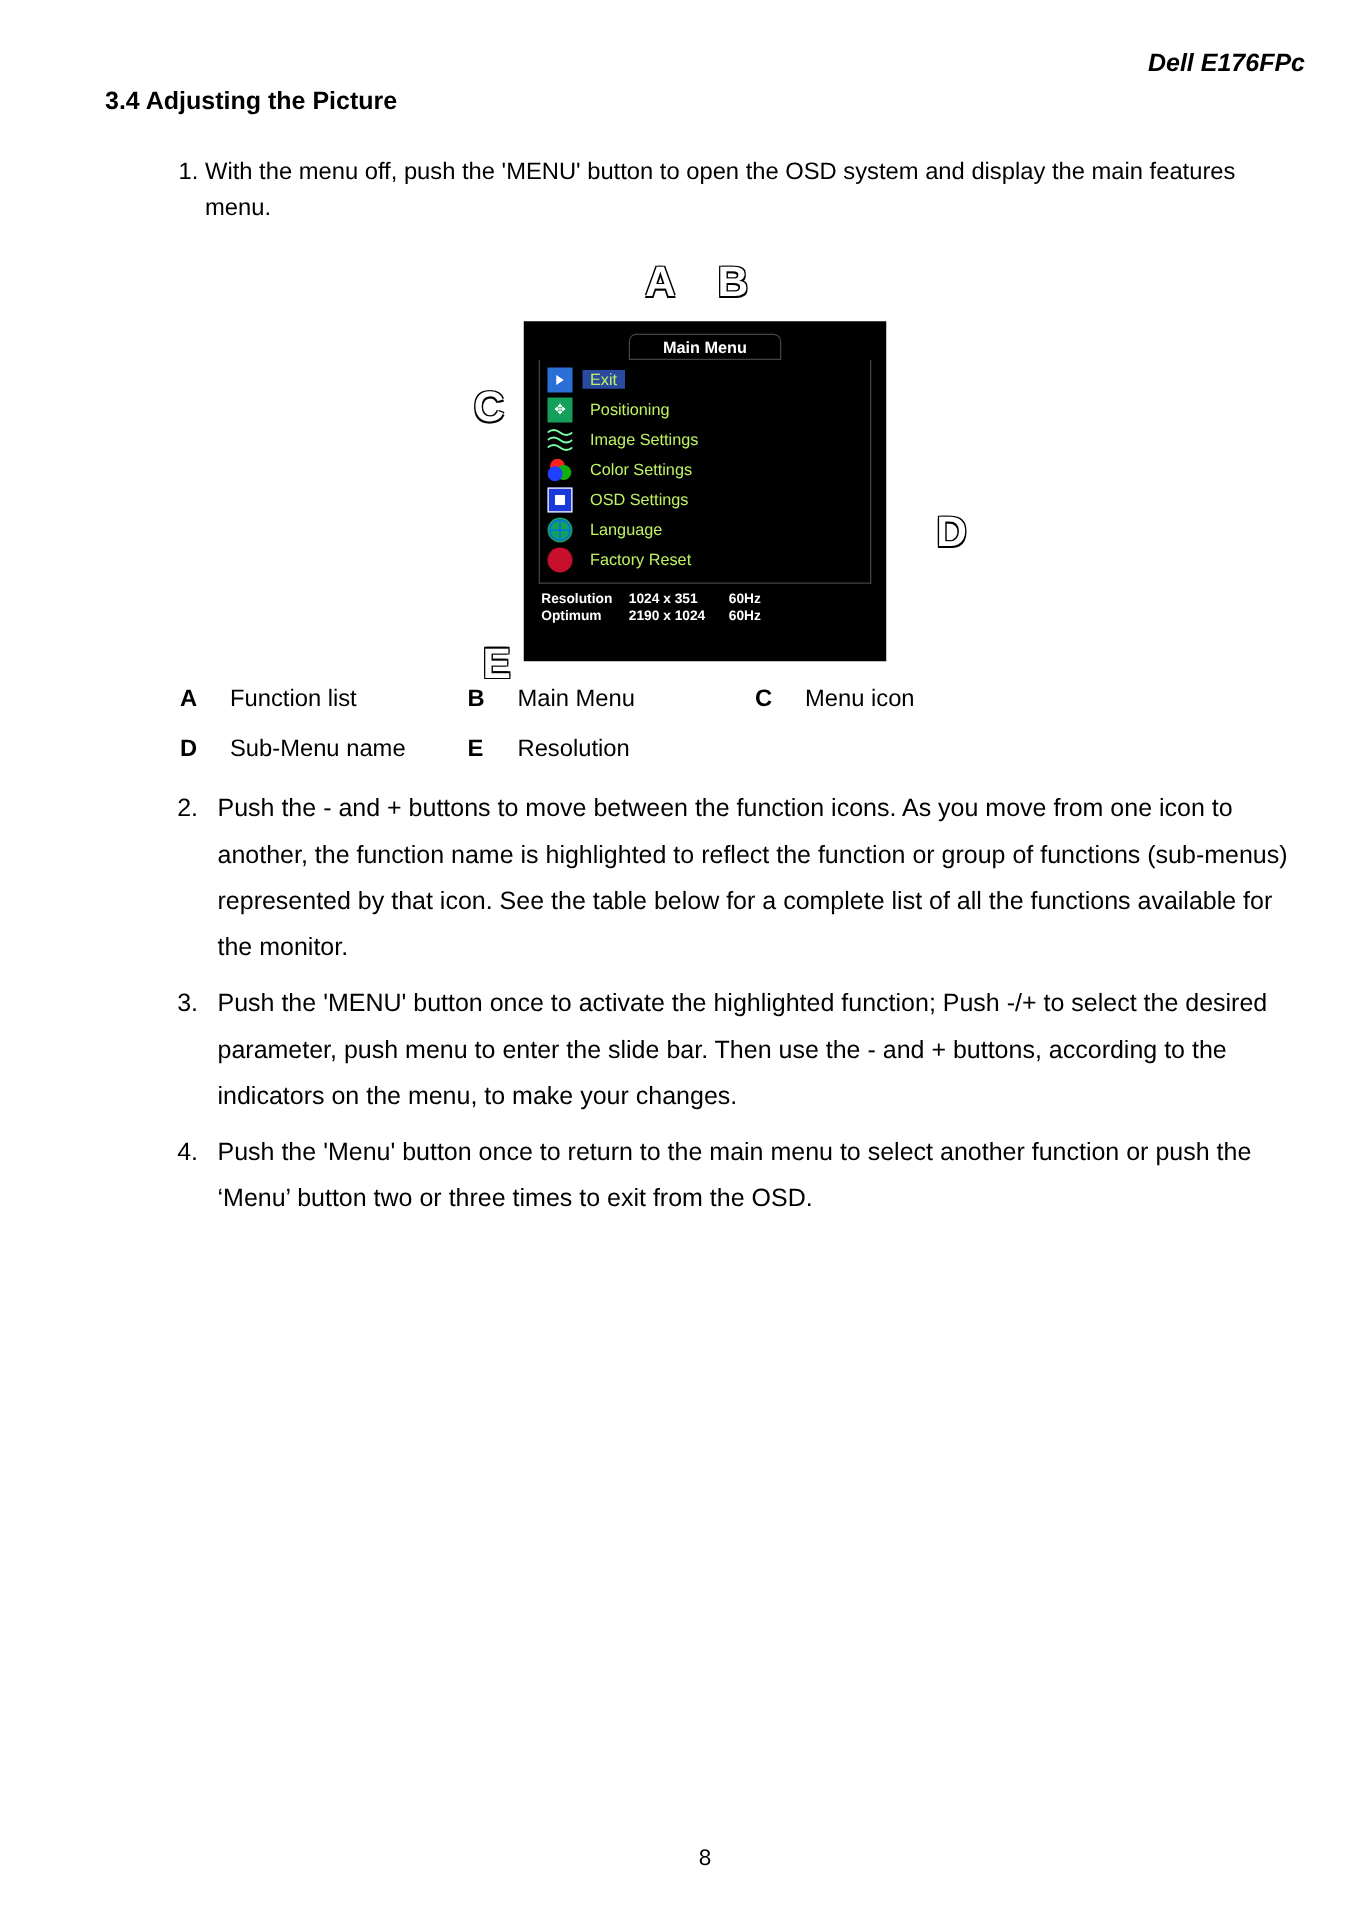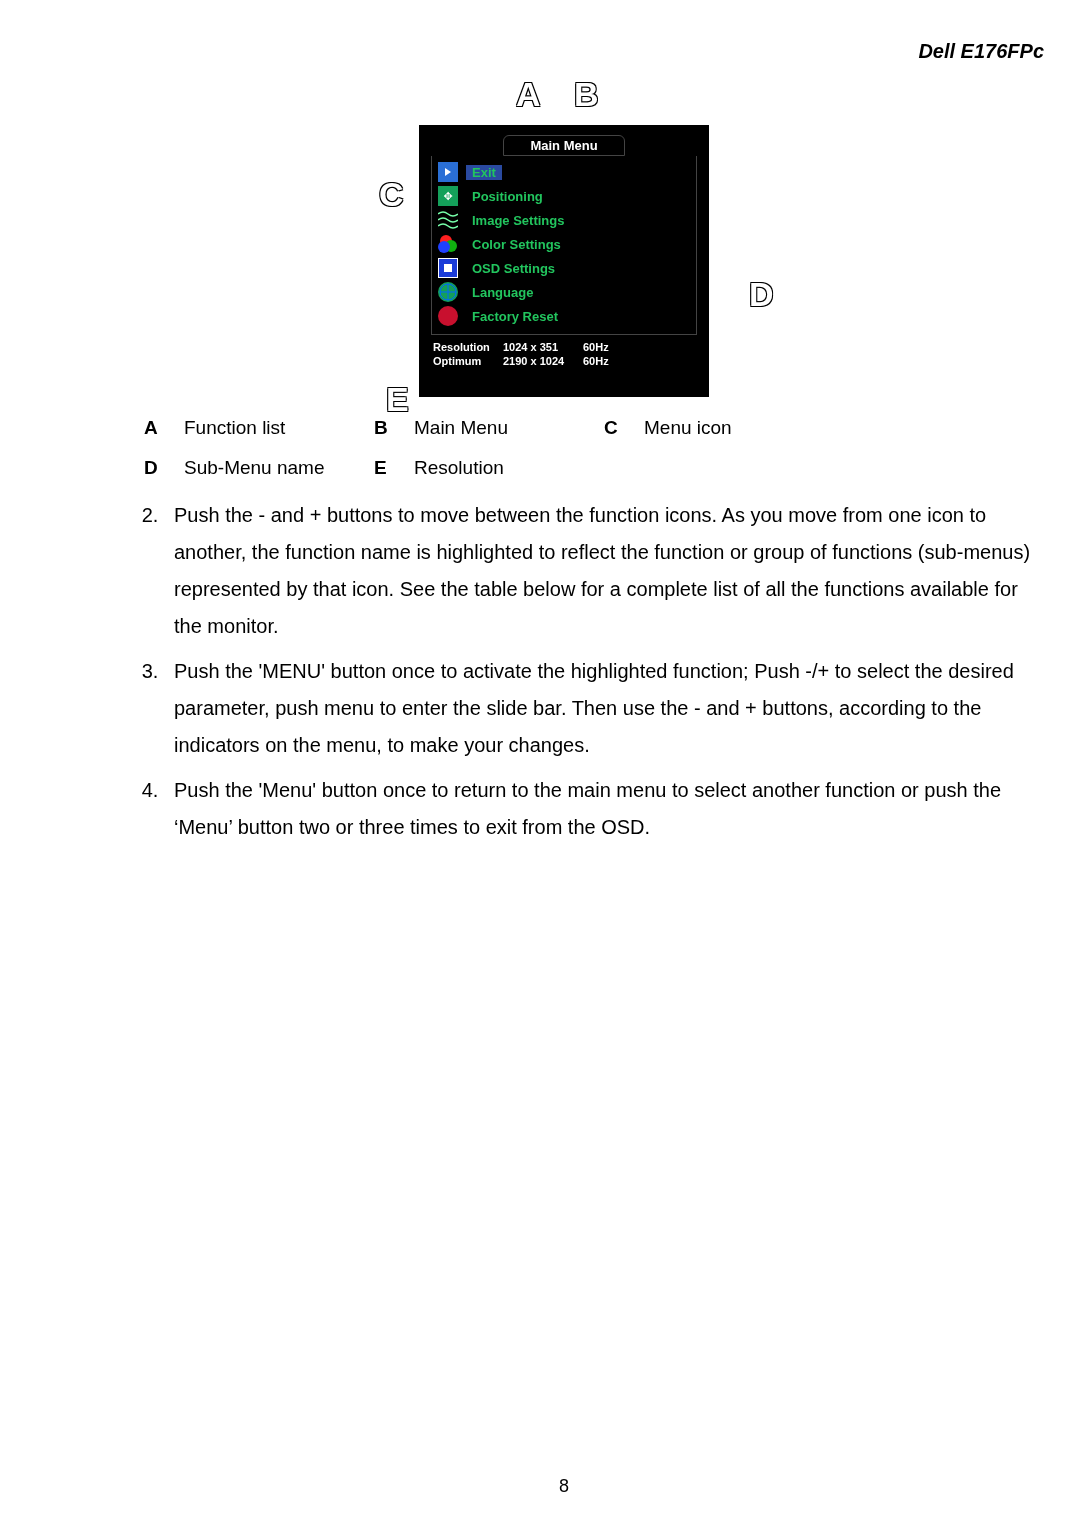--- a/index.html
+++ b/index.html
@@ -102,23 +102,23 @@
   }
   .icon {
     width: 20px;
     height: 20px;
     display: flex;
     align-items: center;
     justify-content: center;
     font-size: 13px;
   }
   .label {
-    color: #22c55e;
+    color: #bef264;
     font-size: 13px;
-    font-weight: bold;
+    font-weight: normal;
     padding: 0 6px;
   }
   .label.highlight {
     background: #2a4aa0;
   }
   .res-block {
     color: #fff;
     font-size: 11px;
     font-weight: bold;
     display: grid;
@@ -191,21 +191,25 @@
   .ic-img svg{display:block}
   .ic-pos-inner{color:#fff;font-size:11px;line-height:10px;}
 </style>
 </head>
 <body>
 
 <div class="page">
 
   <div class="header-right">Dell E176FPc</div>
 
-
+  <div class="section-title">3.4 Adjusting the Picture</div>
+
+  <ol class="list1">
+    <li>With the menu off, push the 'MENU' button to open the OSD system and display the main features menu.</li>
+  </ol>
 
   <div class="figure-wrap">
     <div class="figure">
       <span class="callout co-A">A</span>
       <span class="callout co-B">B</span>
       <span class="callout co-C">C</span>
       <span class="callout co-D">D</span>
       <span class="callout co-E">E</span>
 
       <span class="line lA1"></span>

